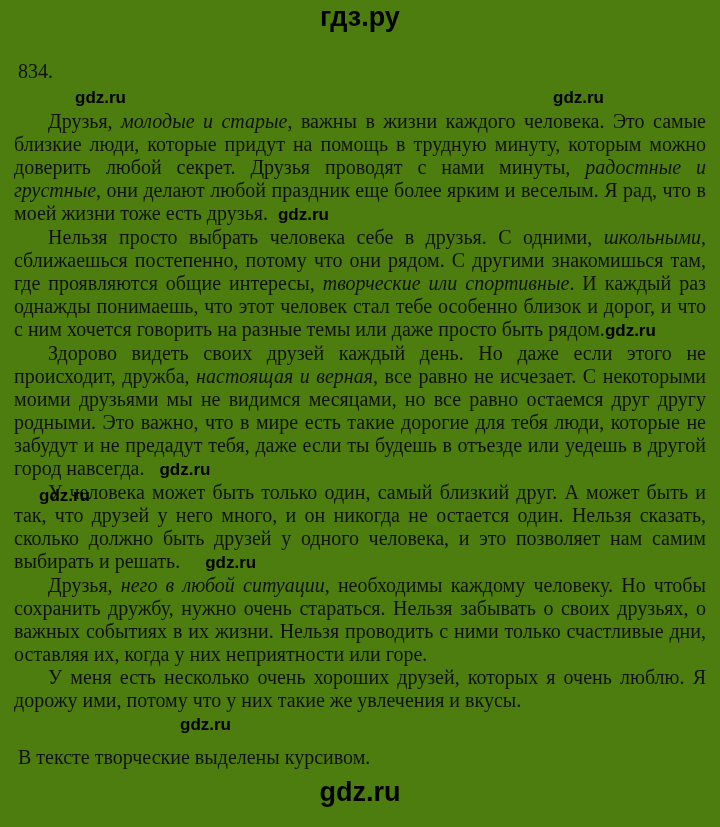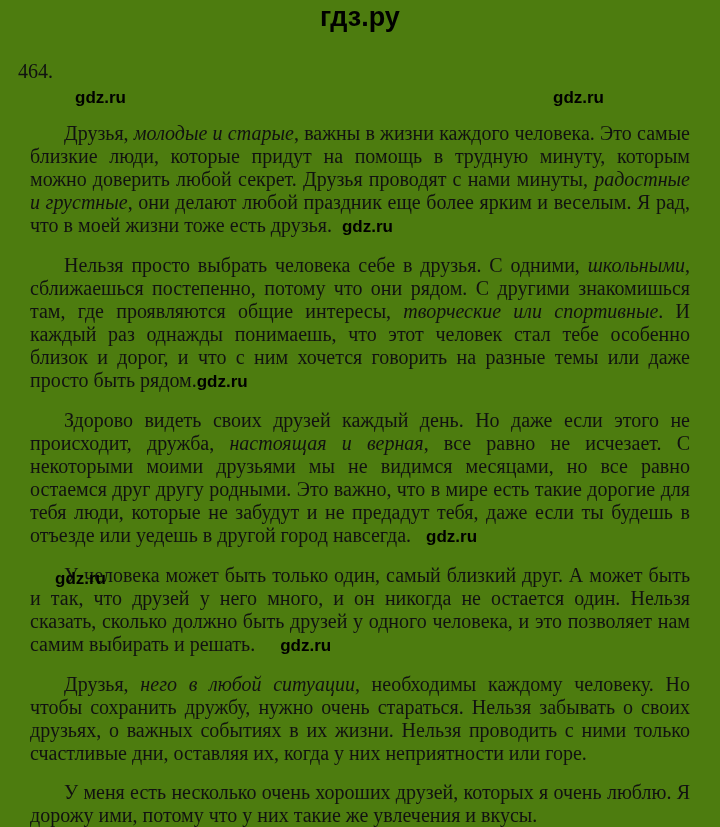--- a/index.html
+++ b/index.html
@@ -33,21 +33,21 @@
   .wm-row .seg-w { position: absolute; top: 0; }
   .wm-top-left  { left: 75px; }
   .wm-top-right { left: 553px; }
   .essay {
     margin: 4px 14px 0 14px;
     font-size: 20px;
     line-height: 23px;
     text-align: justify;
   }
   .para {
-    margin: 16px;
+    margin: 0;
     text-indent: 34px;
     position: relative;
   }
   .seg-n { font-style: normal; }
   .seg-i { font-style: italic; }
   .seg-w {
     font-family: "Liberation Sans", sans-serif;
     font-weight: bold;
     font-style: normal;
     font-size: 17px;
@@ -69,21 +69,21 @@
   .bottom-logo { margin-top: 8px; }
 </style>
 </head>
 <body>
 
 <div class="page">
 
   <div class="logo top-logo">гдз.ру</div>
 
   <div class="title-row">
-    <span class="exercise-number">464.</span>
+    <span class="exercise-number">834.</span>
   </div>
 
   <div class="wm-row">
     <span class="seg-w wm-top-left">gdz.ru</span>
     <span class="seg-w wm-top-right">gdz.ru</span>
   </div>
 
   <div class="essay" id="essay-body">
       <p class="para"><span class="seg-n">Друзья, </span><span class="seg-i">молодые и старые</span><span class="seg-n">, важны в жизни каждого человека. Это самые близкие люди, которые придут на помощь в трудную минуту, которым можно доверить любой секрет. Друзья проводят с нами  минуты, </span><span class="seg-i">радостные и грустные</span><span class="seg-n">, они делают любой праздник еще более ярким и веселым. Я рад, что в моей жизни тоже есть друзья.&nbsp; </span><span class="seg-w">gdz.ru</span></p>
       <p class="para"><span class="seg-n">Нельзя просто выбрать человека себе в друзья. С одними, </span><span class="seg-i">школьными</span><span class="seg-n">, сближаешься постепенно, потому что они рядом. С другими знакомишься там, где проявляются общие интересы, </span><span class="seg-i">творческие или спортивные</span><span class="seg-n">. И каждый раз однажды понимаешь, что этот человек стал тебе особенно близок и дорог, и что с ним хочется говорить на разные темы или даже просто быть рядом.</span><span class="seg-w">gdz.ru</span></p>

